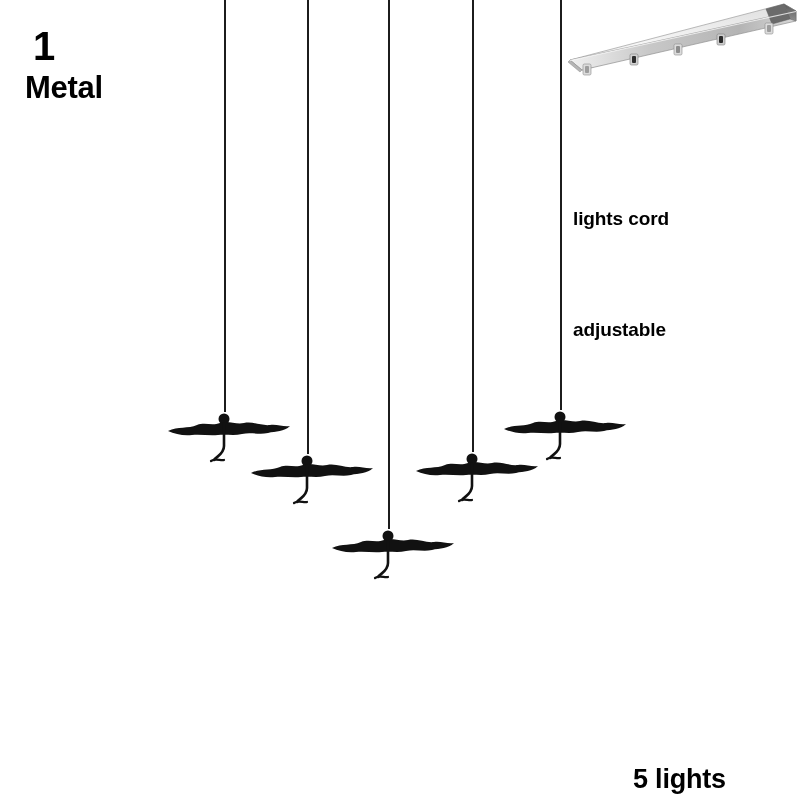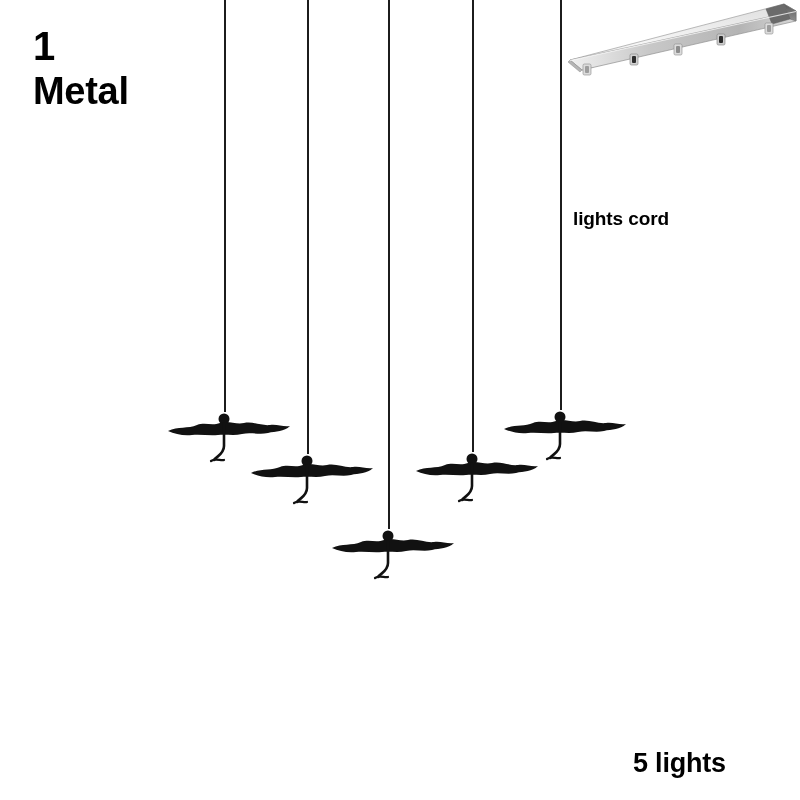--- a/index.html
+++ b/index.html
@@ -27,41 +27,41 @@
     white-space: pre;
     line-height: 1.0;
   }
   #label-qty {
     left: 33px;
     top: 26px;
     font-size: 40px;
     letter-spacing: -0.5px;
   }
   #label-material {
-    left: 33px;
+    left: 25px;
     top: 72px;
-    font-size: 38px;
+    font-size: 31px;
     letter-spacing: -0.3px;
   }
   #cord-spec {
     left: 573px;
     top: 126px;
     font-size: 19px;
     line-height: 37px;
     letter-spacing: -0.1px;
   }
   #cord-spec div { display: block; }
   #lamp-spec {
     left: 633px;
     top: 673px;
     font-size: 27px;
     line-height: 36px;
     letter-spacing: -0.2px;
   }
-  #lamp-spec div { display: block; }
+  #lamp-spec div { display: block; margin-top: 16px; }
 
   
   .cord {
     position: absolute;
     width: 2px;
     background: #1c1c1c;
     top: 0;
   }
 
   
@@ -191,20 +191,21 @@
       <path d="M47,57 C51,54 57,57 60,56" stroke="#111111" stroke-width="2.2" fill="none" stroke-linecap="round"></path>
     </svg>
   </div>
 
   <div class="txt" id="label-qty">1</div>
 
   <div class="txt" id="label-material">Metal</div>
 
   <div class="txt" id="cord-spec">
     <div>lights cord</div>
+    <div>adjustable</div>
   </div>
 
   <div class="txt" id="lamp-spec">
     <div>5 lights</div>
     
   </div>
 
 </div>
 
 </body></html>

